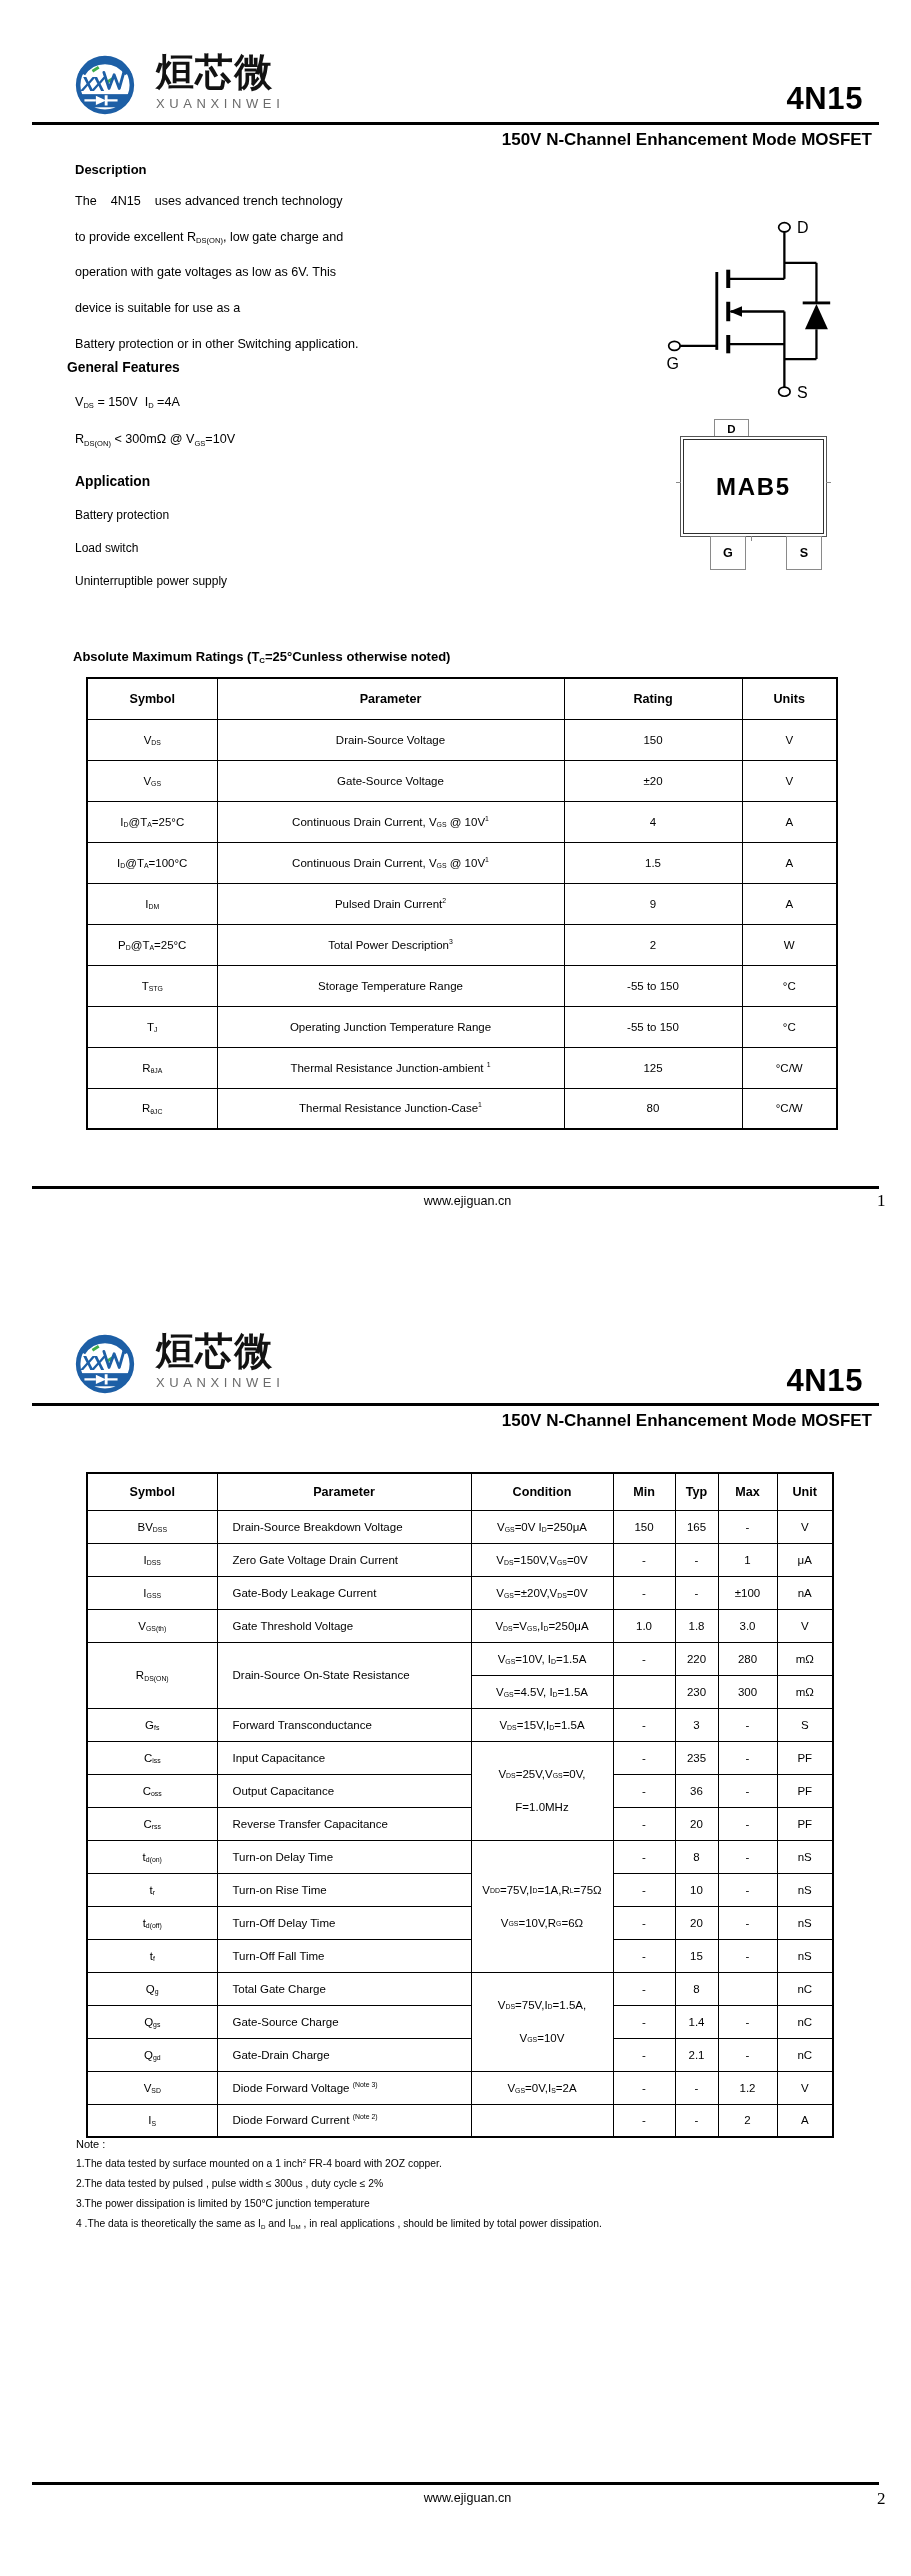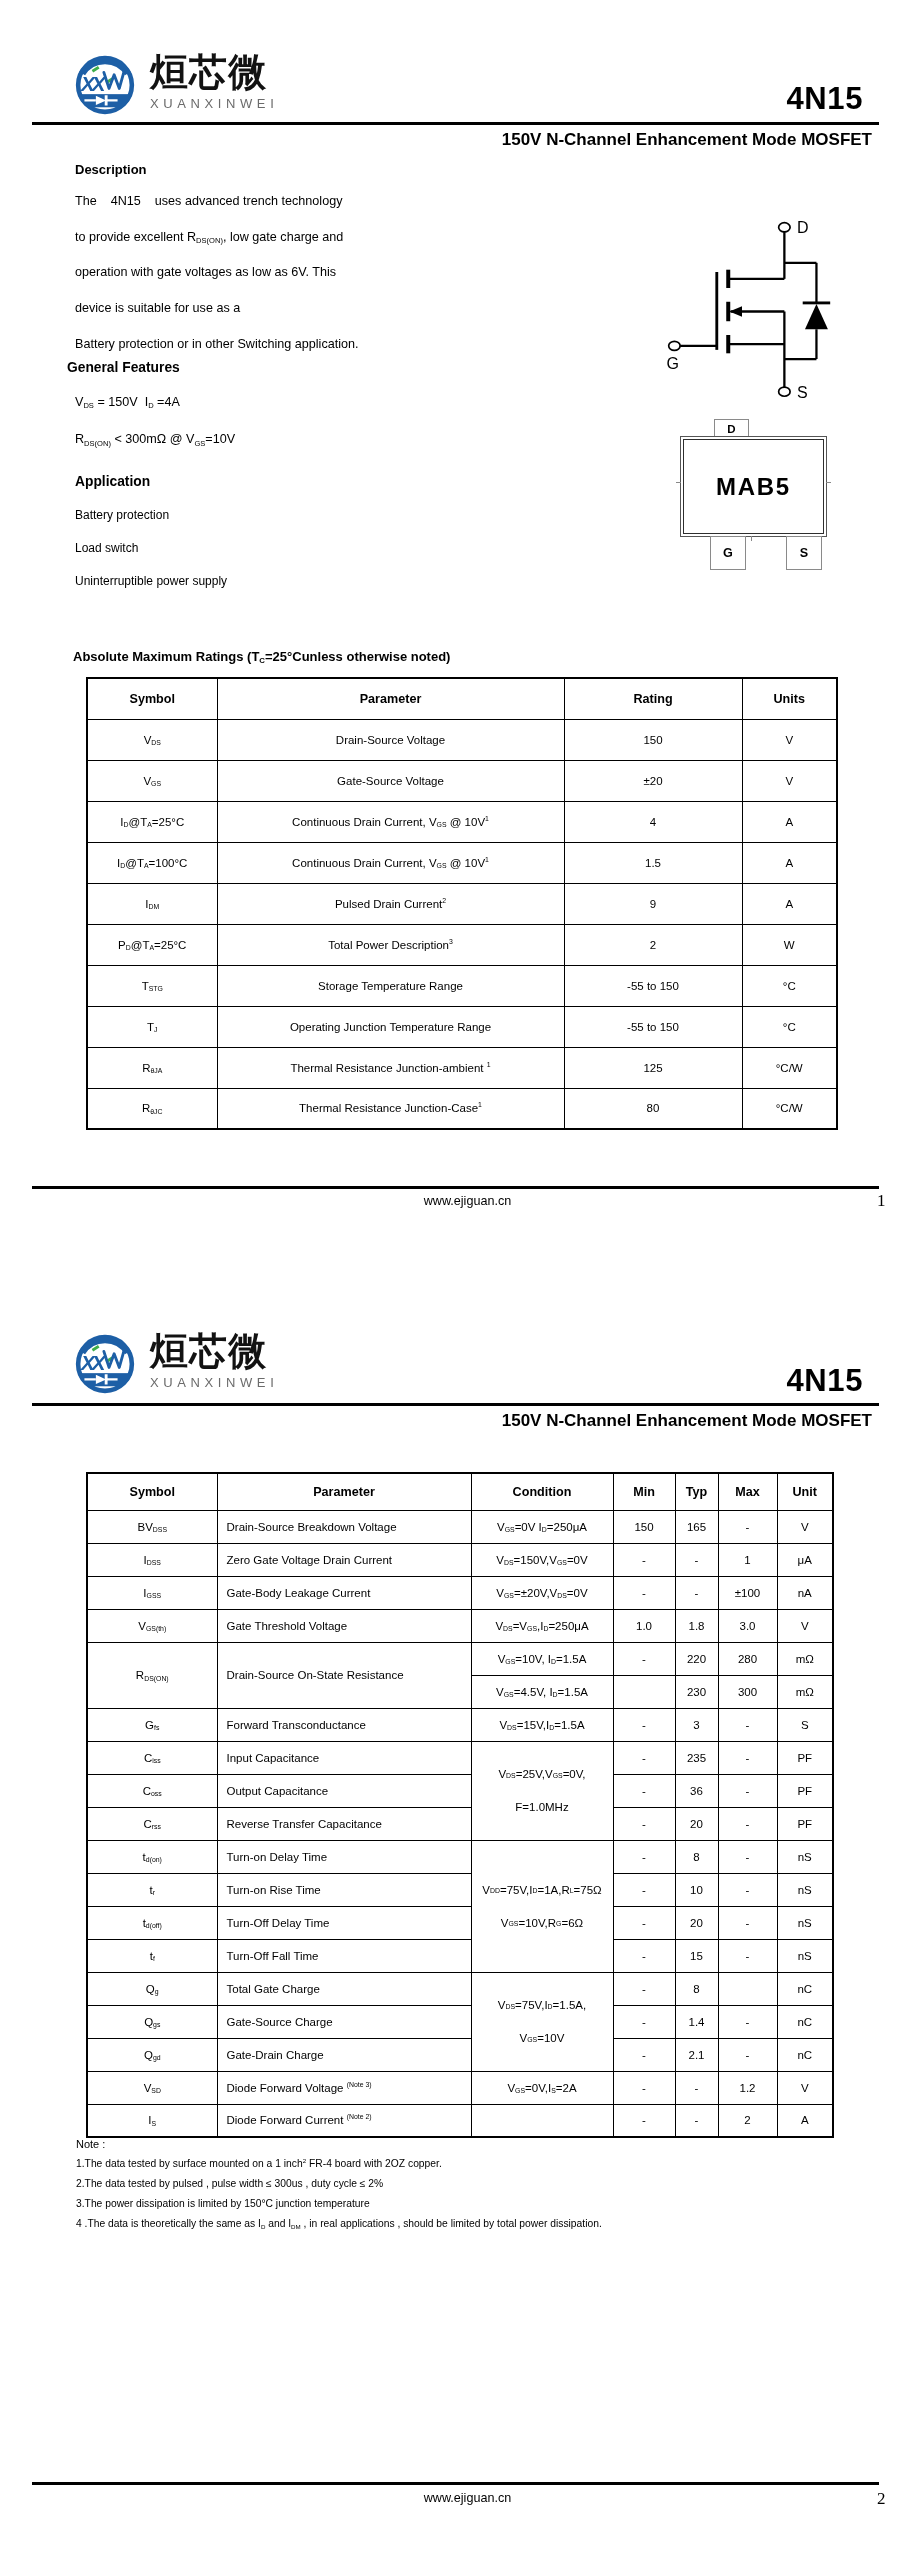--- a/index.html
+++ b/index.html
@@ -5,21 +5,21 @@
   html,body{margin:0;padding:0;}
   body{
     width:911px;height:2576px;position:relative;background:#ffffff;color:#000;
     font-family:"Liberation Sans", sans-serif;
   }
   .abs{position:absolute;}
   sub{font-size:0.6em;line-height:0;vertical-align:baseline;position:relative;top:0.28em;}
   sup{font-size:0.6em;line-height:0;vertical-align:super;}
 
   
-  .logo{display:flex;align-items:flex-start;gap:13px;}
+  .logo{display:flex;align-items:flex-start;gap:19px;}
   .logo-cn{font-size:38px;font-weight:700;line-height:1.05;letter-spacing:1.1px;color:#121212;}
   .logo-en{font-size:13px;color:#6b6b6b;letter-spacing:4.6px;margin-top:3.4px;}
   .partnum{font-size:31px;font-weight:700;letter-spacing:0.6px;}
   .hrule{background:#000;height:3.4px;}
   .subtitle{font-size:17px;font-weight:700;}
   .sechead{font-size:13px;font-weight:700;}
 
   
   .desc-line{font-size:12.6px;line-height:15px;margin-bottom:20.7px;white-space:pre-wrap;}
   .feat-line{font-size:12.6px;line-height:15px;margin-bottom:22.4px;white-space:pre-wrap;}
@@ -29,21 +29,21 @@
   table.dt{border-collapse:collapse;table-layout:fixed;background:#fff;border:2.3px solid #000;}
   table.dt th,table.dt td{
     border:1.1px solid #000;border-top-width:1.7px;border-bottom-width:1.7px;
     font-size:11.5px;text-align:center;vertical-align:middle;padding:0;font-weight:400;color:#000;
   }
   table.dt th{font-weight:700;font-size:12.6px;}
   table.absmax tr{height:41px;}
   table.absmax tr.hdr{height:41px;}
   table.elec tr{height:33px;}
   table.elec tr.hdr{height:37px;}
-  table.elec td.par{text-align:left;padding-left:9px;}
+  table.elec td.par{text-align:left;padding-left:15px;}
   td.cond-block{vertical-align:top;}
   .cline{height:33px;display:flex;align-items:center;justify-content:center;}
 
   
   .pkg{width:150px;height:151px;}
   .pkg .tab{position:absolute;border:1.1px solid #8a8a8a;background:#fff;display:flex;align-items:center;justify-content:center;font-weight:700;}
   .pkg .tab-d{left:34px;top:0;width:33px;height:18.4px;font-size:11.5px;}
   .pkg .tab-g{left:30px;top:117px;width:34px;height:32px;font-size:12.6px;}
   .pkg .tab-s{left:106px;top:117px;width:34px;height:32px;font-size:12.6px;}
   .pkg .body{position:absolute;left:0;top:17px;width:145px;height:99px;border:1.1px solid #555;background:#fff;}

